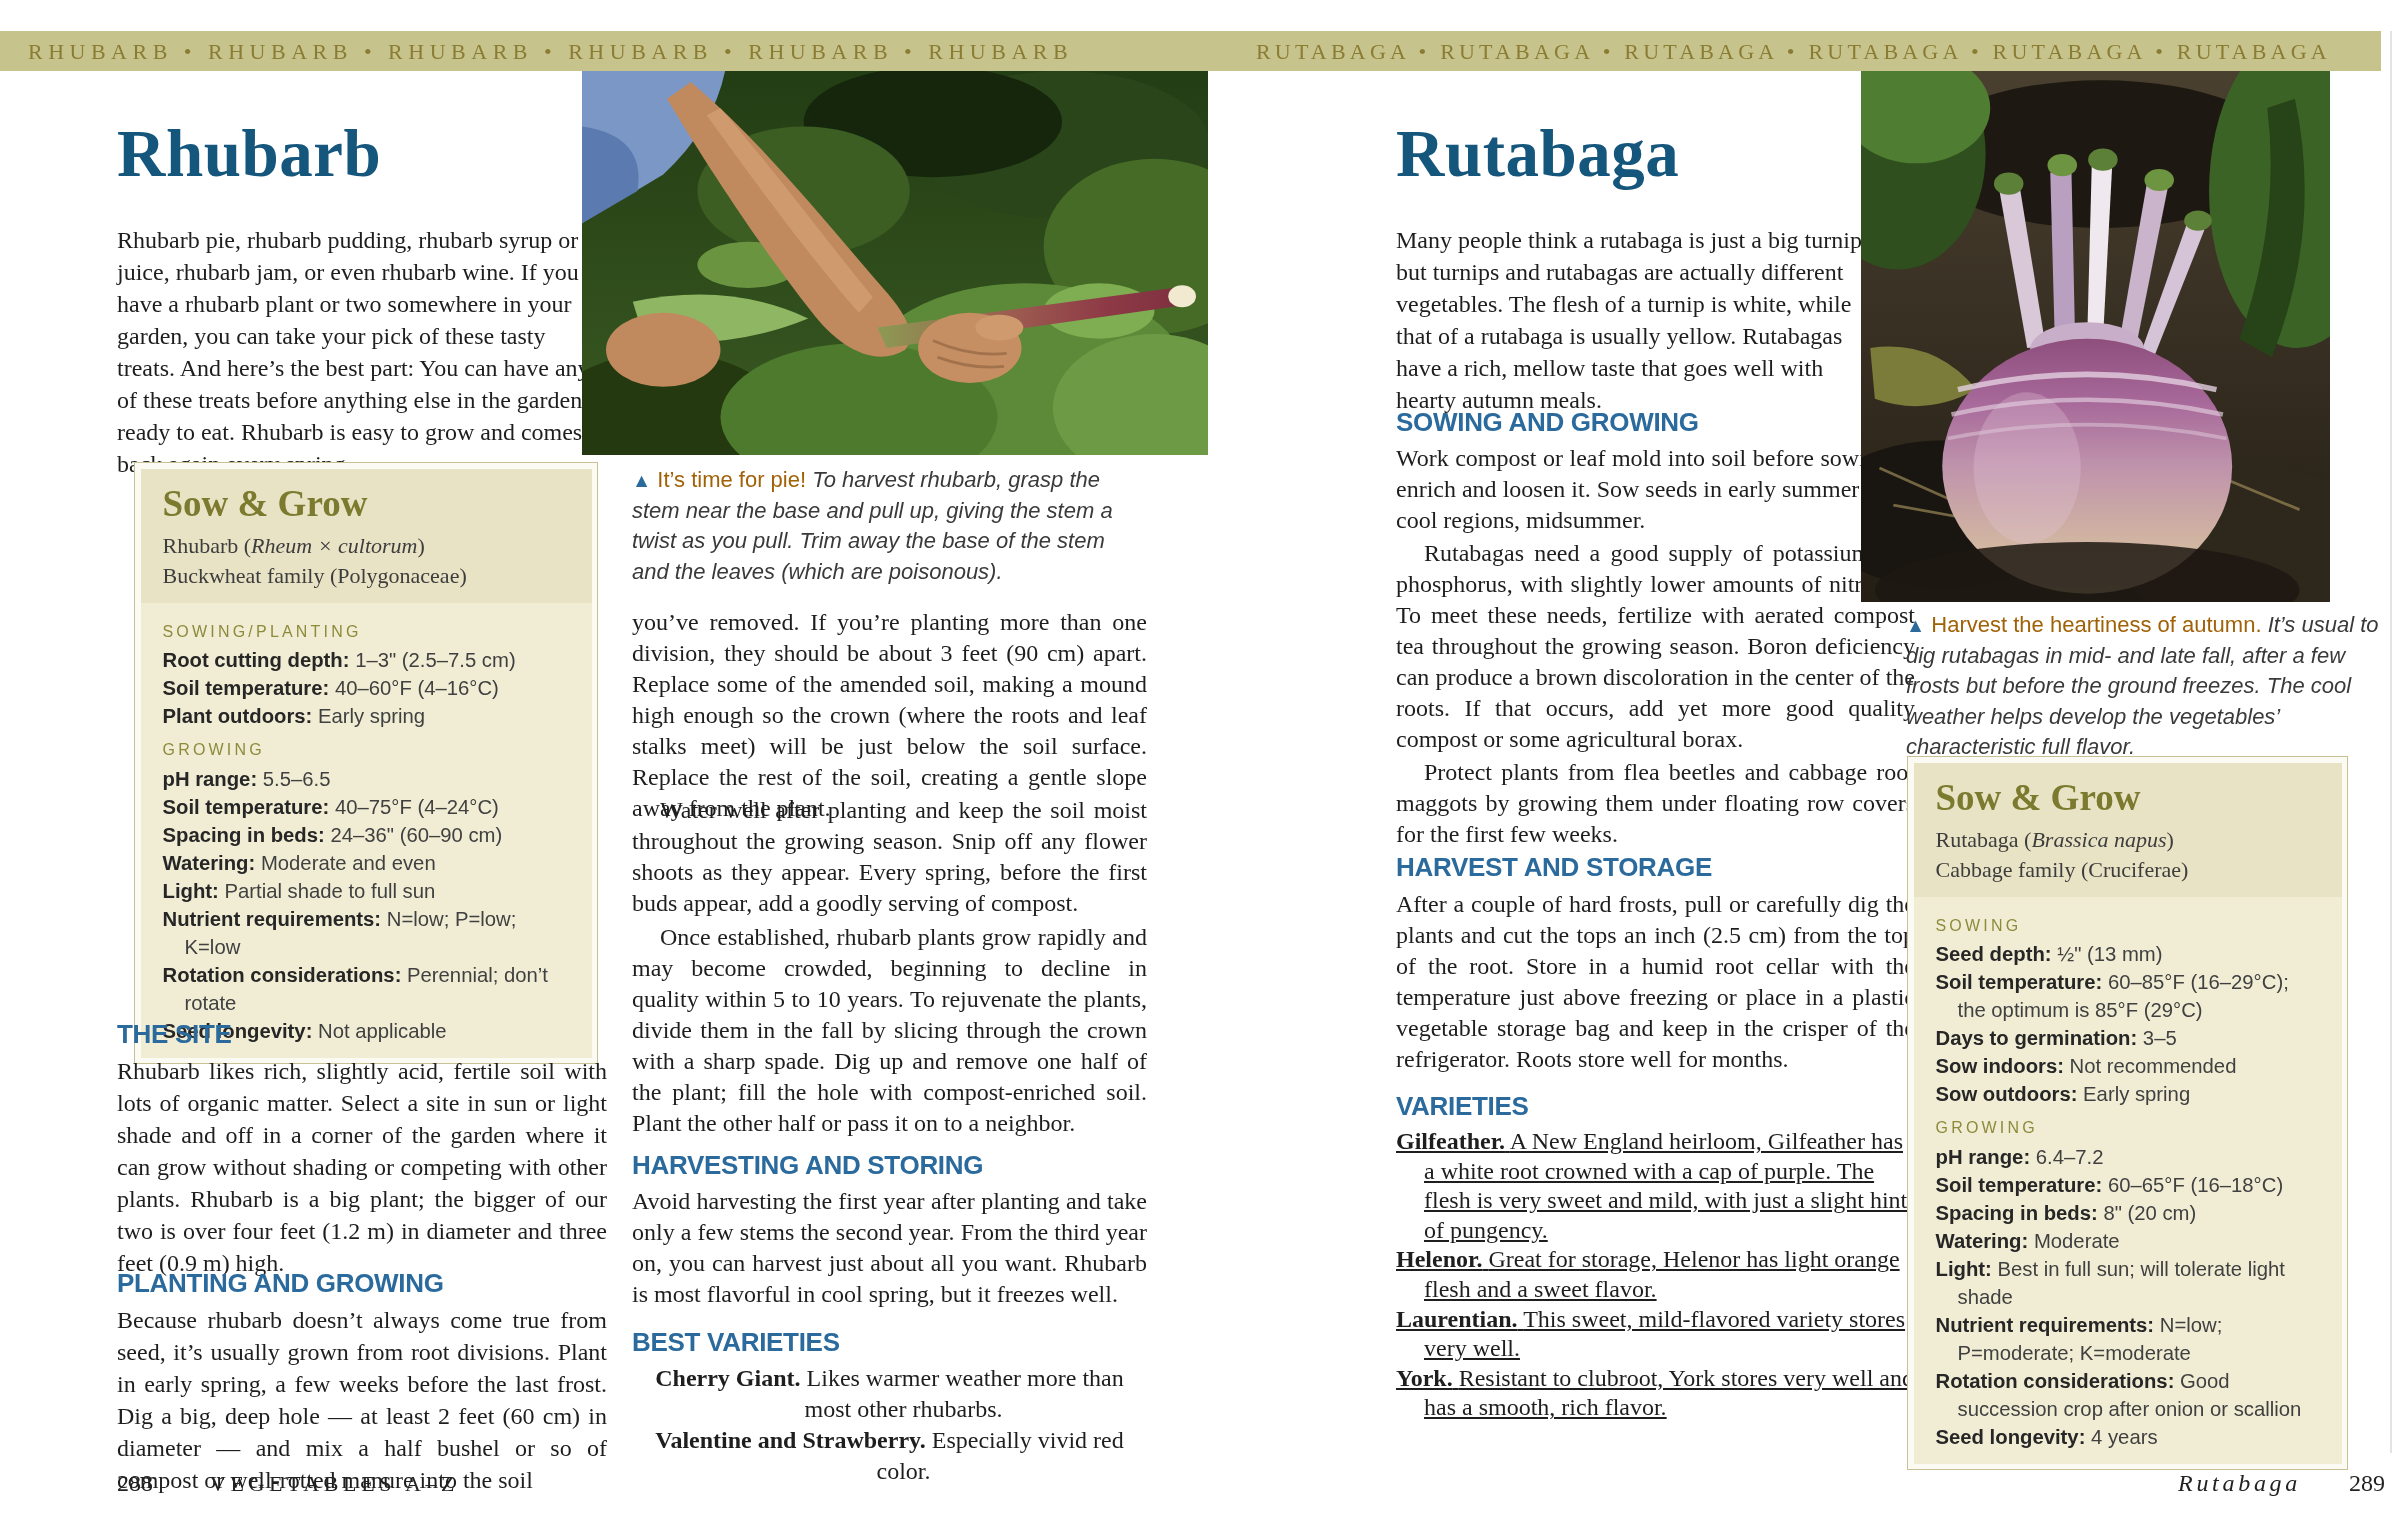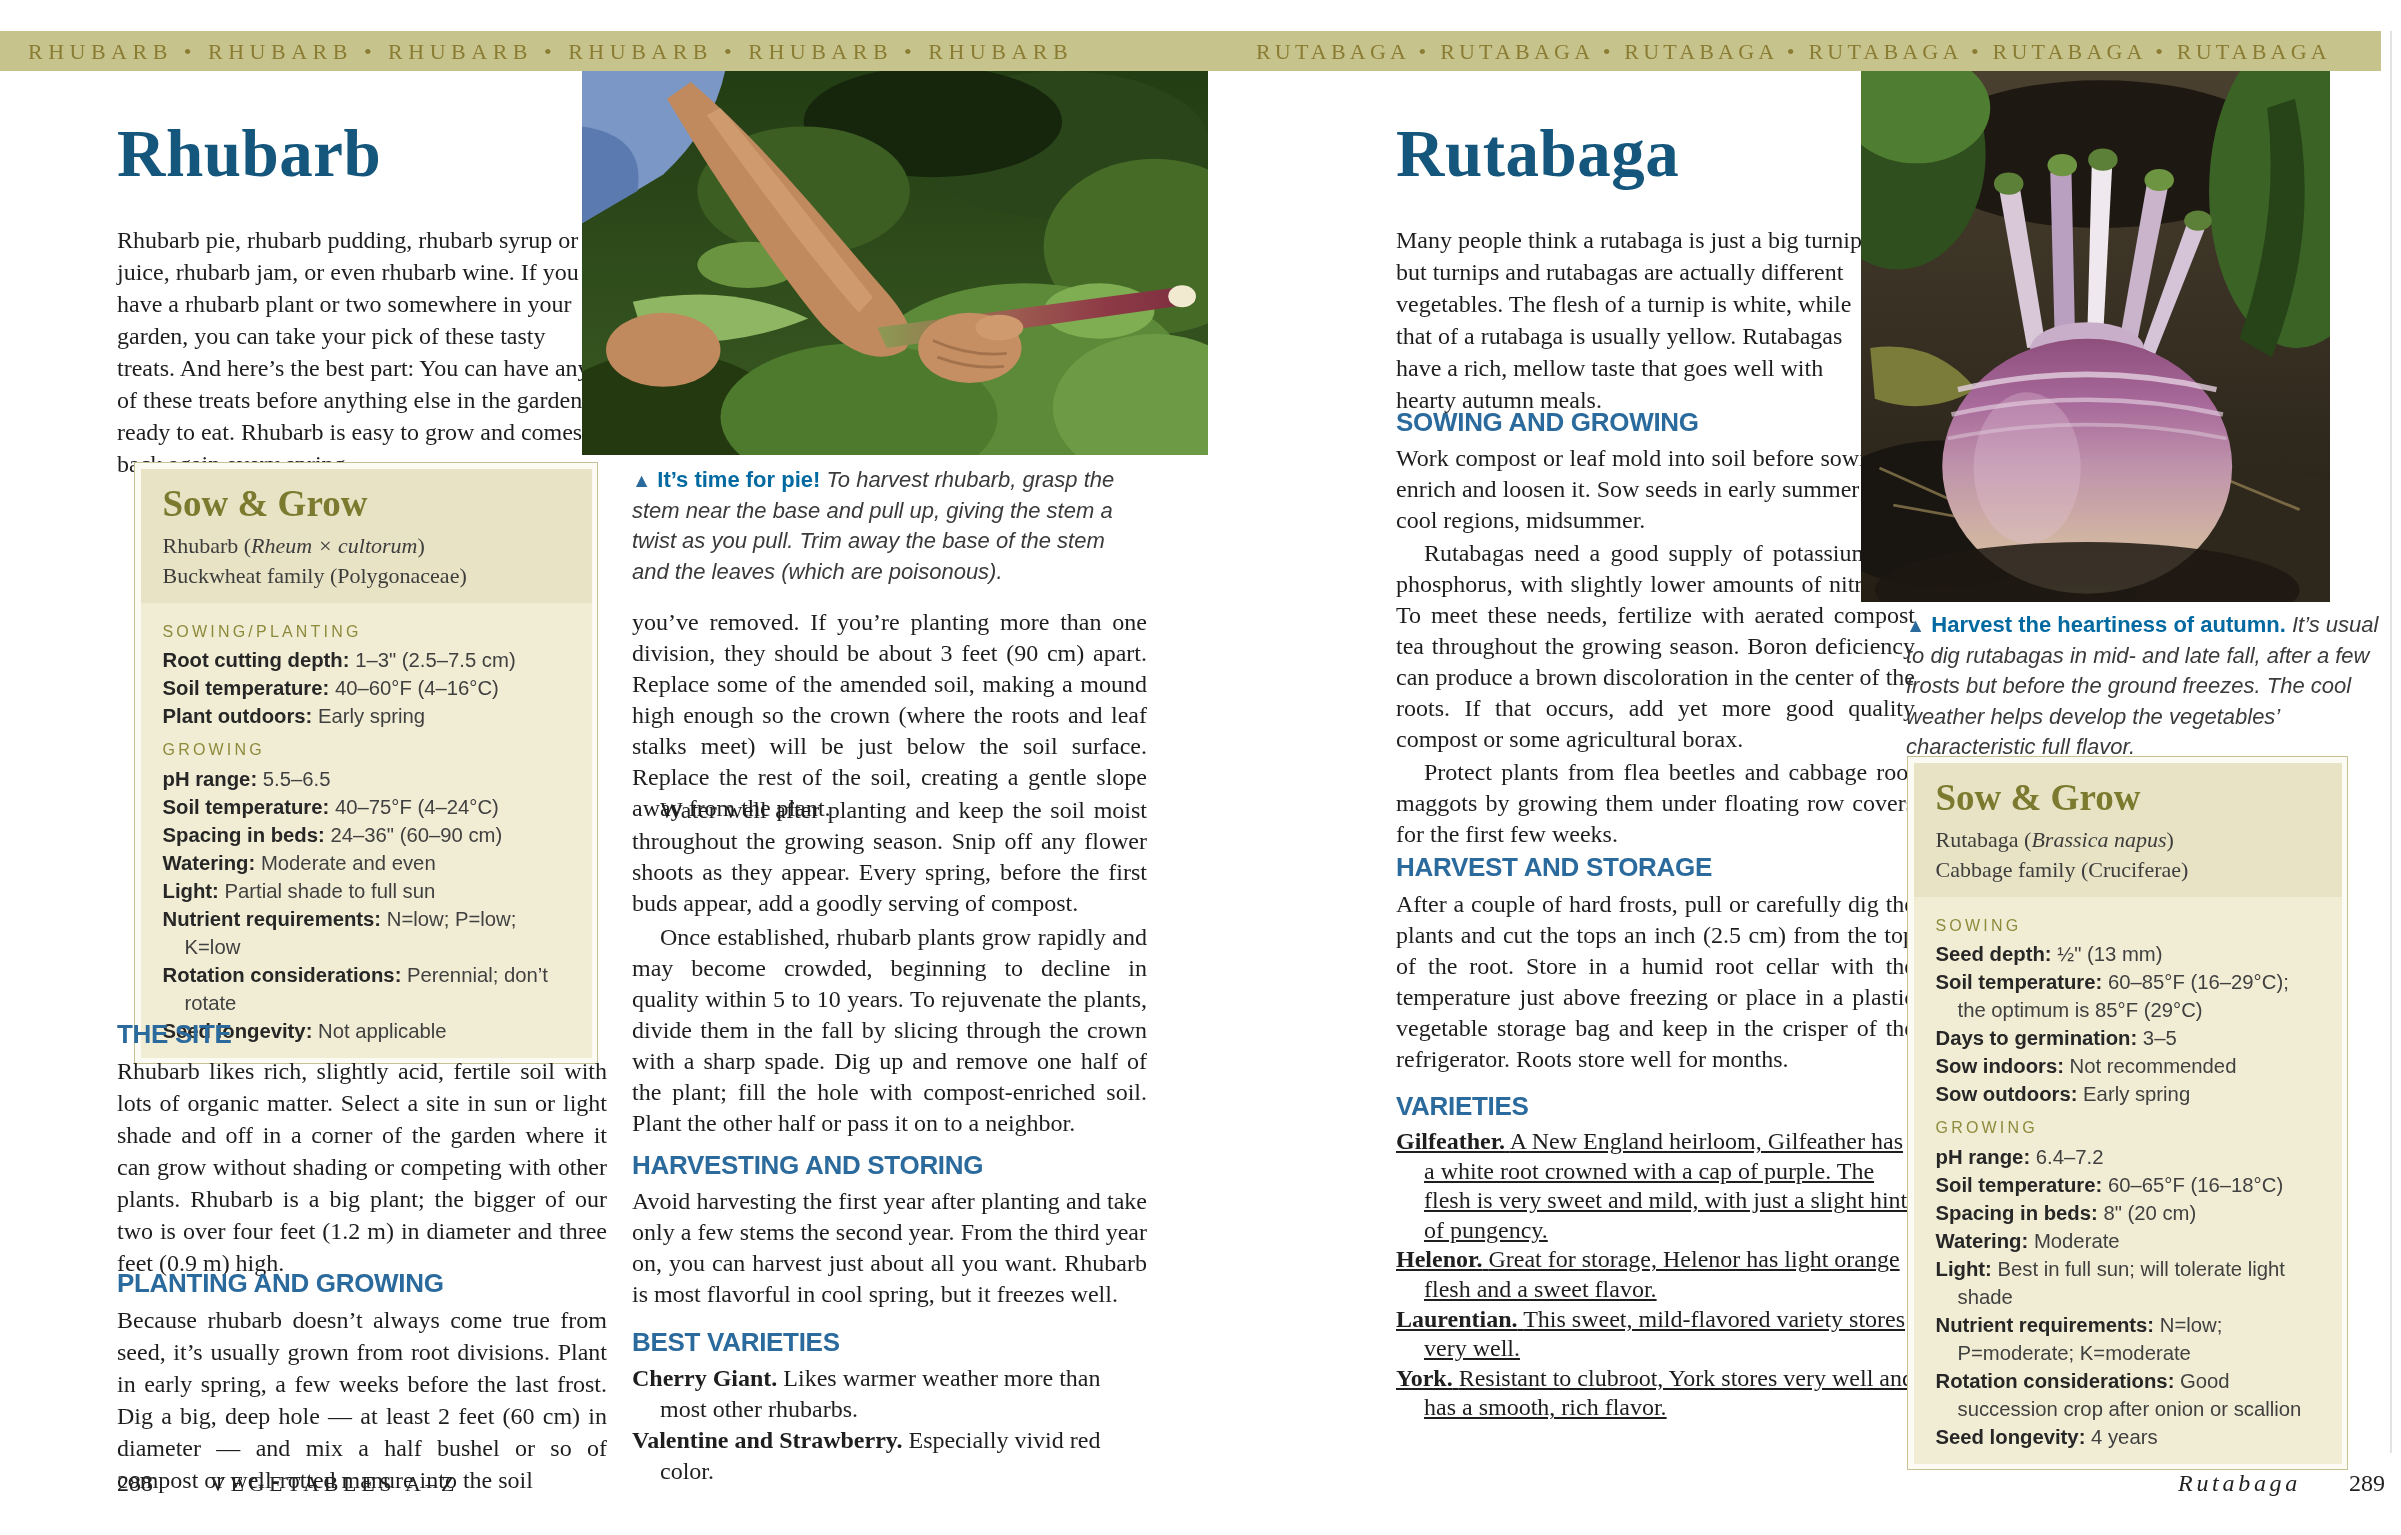--- a/index.html
+++ b/index.html
@@ -20,29 +20,29 @@
   .page-edge{position:absolute;right:9.2px;top:30.5px;width:1.8px;height:1422px;background:#e3e3e1;}
 
   
   .page-title{font-family:"Liberation Serif",serif;font-weight:bold;font-size:67px;line-height:74px;
               color:var(--title-blue);letter-spacing:0.5px;}
   .heading{font-family:"Liberation Sans",sans-serif;font-weight:bold;font-size:26px;line-height:28px;
            color:var(--accent-blue);letter-spacing:-0.3px;}
 
   
   .body-text{font-size:24px;line-height:32px;color:var(--body-text);}
-  .lh34{line-height:31px;}
+  .lh34{line-height:31px;text-align:center;}
   .lh32{line-height:29.6px;text-decoration:underline;}
   .justify{text-align:justify;}
   .para-indent{text-indent:28px;}
 
   
   .caption{font-family:"Liberation Sans",sans-serif;font-size:22px;line-height:30.5px;color:#3a3a3a;}
   .caption .tri{color:var(--accent-blue);font-size:19.4px;font-style:normal;}
-  .caption .lead{font-weight:bold;color:#0369a1;font-style:normal;}
+  .caption .lead{font-weight:normal;color:#a16207;font-style:normal;}
   .caption .cap-body{font-style:italic;}
 
   
   .sgbox{background:#fcfbf3;border:0.9px solid var(--box-border);padding:5.5px;}
   .sg-header{background:var(--box-header-bg);padding:14.8px 22px 11px 22px;}
   .sg-title{font-family:"Liberation Serif",serif;font-weight:bold;font-size:37px;line-height:42px;
             color:var(--olive-title);margin-bottom:5.5px;}
   .sg-species{font-size:22px;line-height:30.5px;color:#3d3d3d;}
   .sg-species .latin{font-style:italic;}
   .sg-body{background:var(--box-bg);padding:9.2px 22px 13px 22px;}

